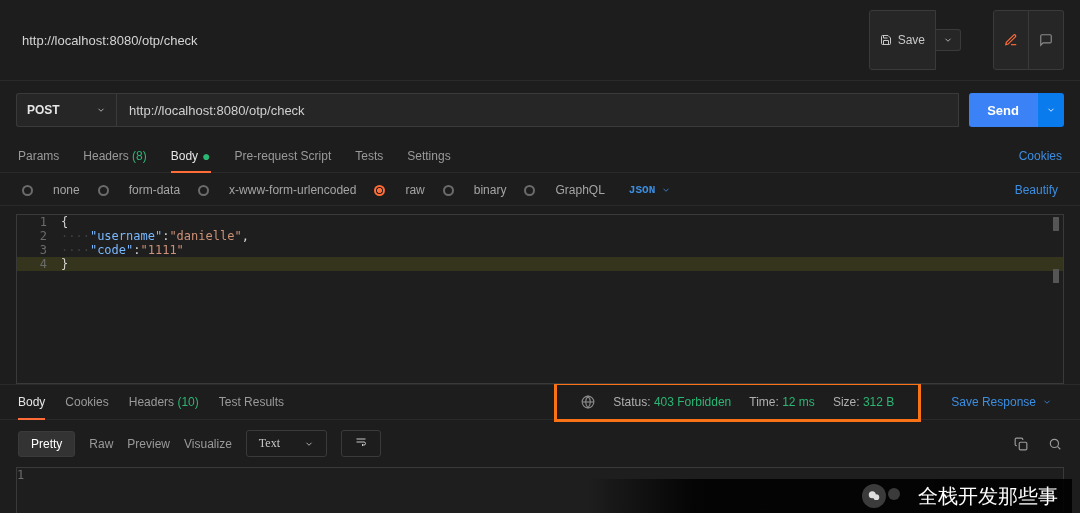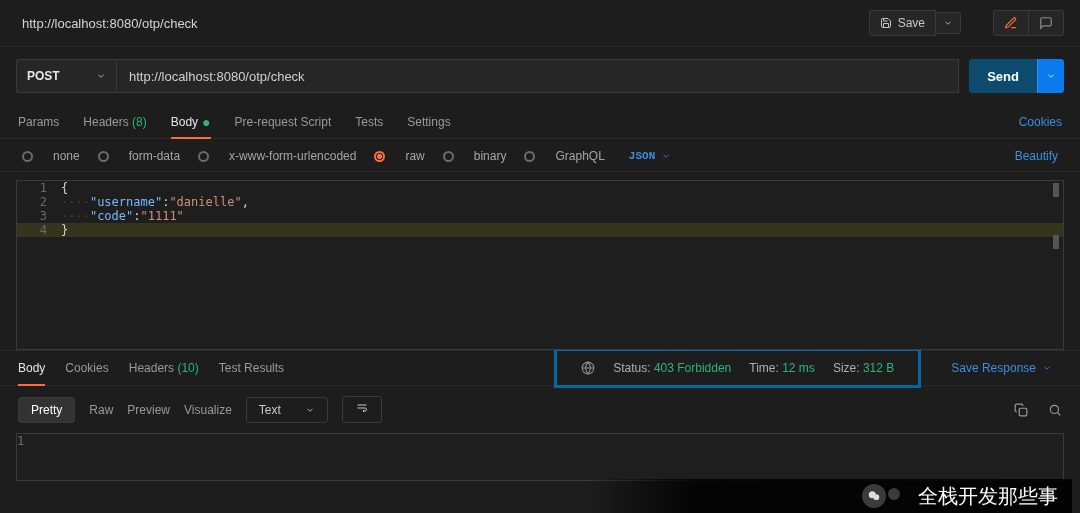--- a/index.html
+++ b/index.html
@@ -8,35 +8,35 @@
     background: #1d1d1d;
     font-family: -apple-system, BlinkMacSystemFont, "Segoe UI", Arial, sans-serif;
     font-size: 12px; color: #c8c8c8; overflow: hidden; position: relative;
   }
   .row { display: flex; align-items: center; }
 
   
   .titlebar { display:flex; justify-content:space-between; align-items:center; padding: 10px 16px 10px 22px; border-bottom:1px solid #2a2a2a; }
   .titlebar-left { color:#d4d4d4; font-size:13px; }
   .titlebar-right { display:flex; gap:10px; align-items:center; }
-  .btn { display:flex; align-items:center; justify-content:center; gap:6px; border:1px solid #3a3a3a; border-radius:3px; padding:5px 10px; color:#c8c8c8; background:#262626; font-size:12px; }
+  .btn { display:flex; align-items:center; justify-content:center; gap:6px; border:1px solid #3a3a3a; border-radius:3px; padding:22px 10px; color:#c8c8c8; background:#262626; font-size:12px; }
   .btn.segment { border-radius:3px 0 0 3px; }
   .btn.caret { border-radius:0 3px 3px 0; border-left:none; padding:5px 7px; }
   .icon { display:inline-flex; }
   .icon svg { display:block; }
   .btn.orange { border-color:#3a3a3a; }
   .btn.orange svg { stroke:#ff6c37; }
   .gap { width:12px; }
 
   
   .reqline { display:flex; align-items:stretch; padding: 12px 16px; gap:0; }
   .method-sel { display:flex; align-items:center; justify-content:space-between; width:100px; padding:0 10px; border:1px solid #3a3a3a; background:#262626; color:#e6e6e6; font-weight:600; font-size:12px; border-right:none; border-radius:3px 0 0 3px;gap:12px; }
   .url-input { flex:1; border:1px solid #3a3a3a; background:#262626; color:#d0d0d0; font-size:13px; padding:0 12px; display:flex; align-items:center; height:34px; }
   .send-group { display:flex; margin-left:10px; }
-  .send-btn { background:#0c4a6e; color:#fff; font-weight:600; border:none; padding:0 18px; font-size:13px; height:34px; display:flex; align-items:center; border-radius:3px 0 0 3px; }
+  .send-btn { background:#3b82f6; color:#fff; font-weight:600; border:none; padding:0 18px; font-size:13px; height:34px; display:flex; align-items:center; border-radius:3px 0 0 3px; }
   .send-caret { background:#097bed; color:#fff; border:none; border-left:1px solid #2b90f0; padding:0 8px; height:34px; display:flex; align-items:center; border-radius:0 3px 3px 0; }
 
   
   .tabs { display:flex; align-items:center; padding:0 18px; gap:24px; border-bottom:1px solid #2a2a2a; height:34px; }
   .tab { color:#9a9a9a; font-size:12px; height:100%; display:flex; align-items:center; position:relative; }
   .tab.active { color:#e6e6e6; }
   .tab.active::after { content:""; position:absolute; left:0; right:0; bottom:-1px; height:2px; background:#ff6c37; }
   .green-count, .green-dot { color:#2bb673; }
   .green-dot { margin-left:4px; font-size:14px; line-height:1; }
   .cookies-link { margin-left:auto; color:#3b8ee2; font-size:12px; }
@@ -59,21 +59,21 @@
   .tok-indent { color:#3f3f3f; }
   .tok-key { color:#79b8ff; }
   .tok-str { color:#ce9178; }
   .editor .caret { position:absolute; right:4px; top:2px; width:6px; height:14px; background:#555; }
   .editor .caret2 { position:absolute; right:4px; top:54px; width:6px; height:14px; background:#555; }
 
   
   .resp-tabs { display:flex; align-items:center; border-top:1px solid #2a2a2a; border-bottom:1px solid #2a2a2a; padding:0 18px; height:36px; }
   .resp-tabs .tab { margin-right:20px; }
   .resp-meta-wrap { display:flex; align-items:center; gap:16px; font-size:12px; color:#b0b0b0; margin-left:auto; padding:4px 10px; }
-  .resp-meta-box { border:3px solid #0369a1; display:flex; align-items:center; gap:18px; padding: 8px 24px; height:40px; margin-top:-2px; margin-bottom:-2px; }
+  .resp-meta-box { border:3px solid #f97316; display:flex; align-items:center; gap:18px; padding: 8px 24px; height:40px; margin-top:-2px; margin-bottom:-2px; }
   .resp-meta-box .icon svg { stroke:#8a8a8a; }
   .meta-val.green { color:#2bb673; }
   .save-resp { color:#3b8ee2; margin-left:14px; display:flex; align-items:center; gap:6px; }
 
   
   .resp-fmt { display:flex; align-items:center; gap:14px; padding:10px 18px 6px; }
   .pillbtn { border:1px solid #3a3a3a; padding:5px 12px; border-radius:3px; color:#c8c8c8; font-size:12px; }
   .pillbtn.active { background:#333; color:#fff; }
   .r-actions { margin-left:auto; display:flex; gap:20px; color:#8a8a8a; }
 
@@ -280,21 +280,21 @@
   <div class="pillbtn active"><span>Pretty</span></div>
   <div class="tab">
       <span>Raw</span>
     </div>
   <div class="tab">
       <span>Preview</span>
     </div>
   <div class="tab">
       <span>Visualize</span>
     </div>
-  <div class="pillbtn" style="display:flex;align-items:center;gap:24px;">
+  <div class="pillbtn" style="display:flex;align-items:center;gap:24px;font-family:Liberation Serif, serif;">
     <span>Text</span>
     <span class="icon">
         <svg width="10" height="10" viewBox="0 0 24 24" fill="none" stroke="#c8c8c8" stroke-width="2">
           <polyline points="6 9 12 15 18 9"></polyline>
         </svg>
       </span>
   </div>
   <div class="pillbtn">
     <span class="icon">
         <svg width="14" height="12" viewBox="0 0 24 24" fill="none" stroke="#c8c8c8" stroke-width="2">

